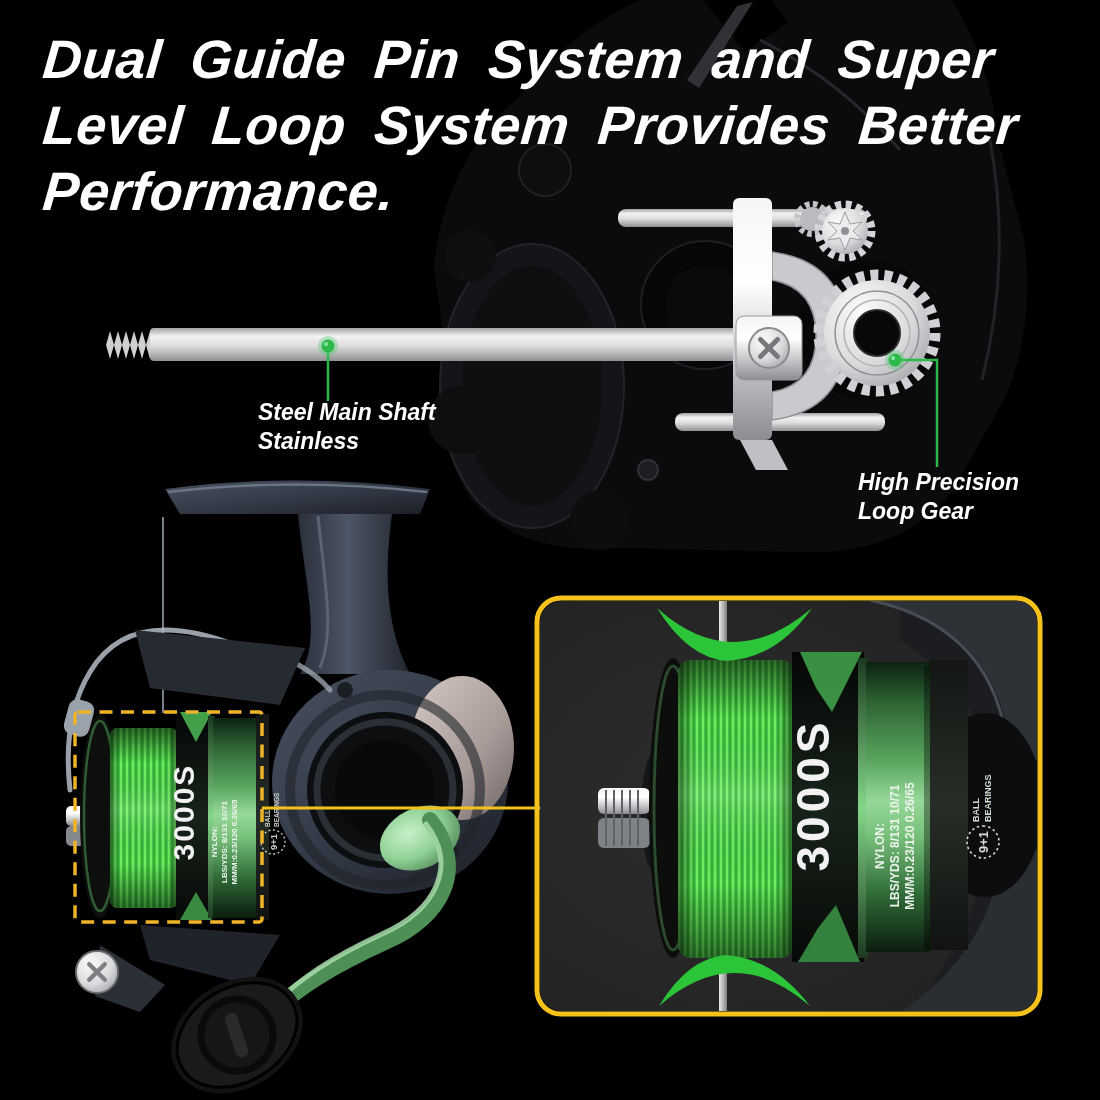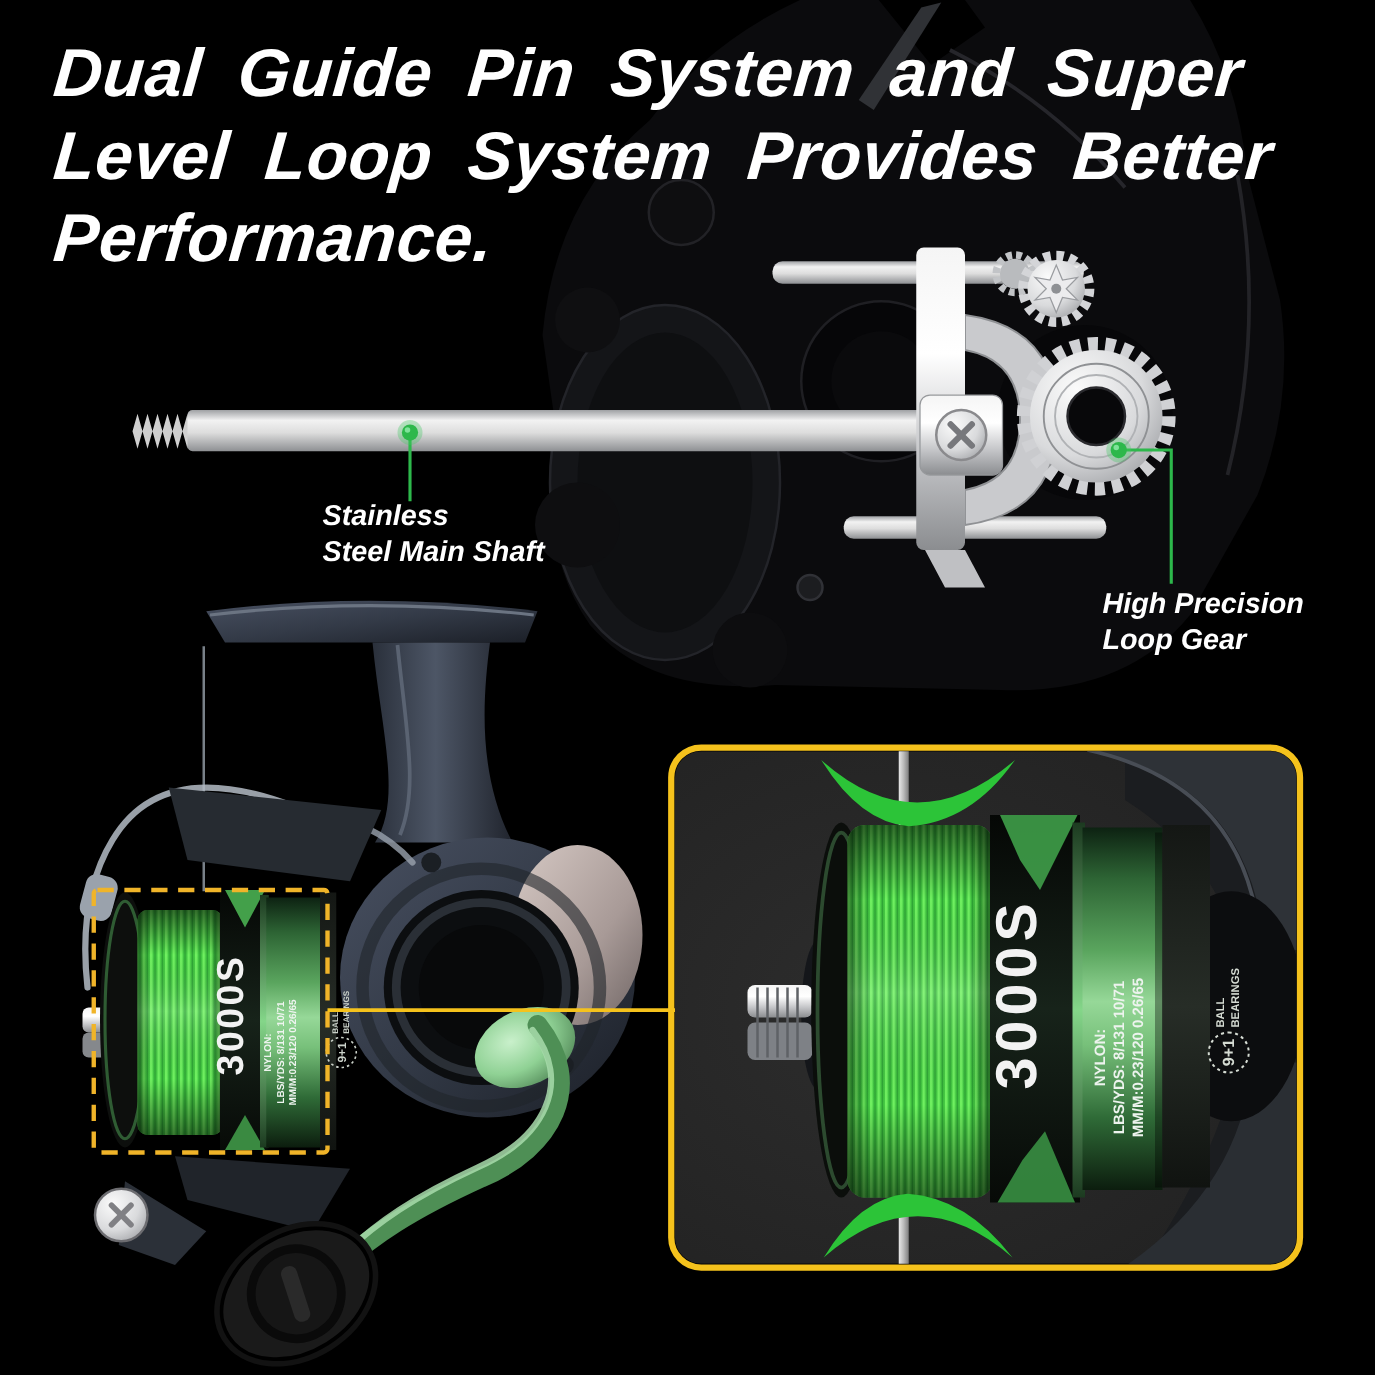--- a/index.html
+++ b/index.html
@@ -7,21 +7,21 @@
          font-family:"Liberation Sans",sans-serif;}
   #scene{position:absolute;left:0;top:0;z-index:1;}
   .headline{position:absolute;left:46px;z-index:3;color:#fff;
             font-style:italic;font-weight:700;font-size:54px;line-height:66px;
             white-space:nowrap;word-spacing:13px;letter-spacing:0.5px;
             transform:skewX(-5deg);transform-origin:0 0;}
   .hl1{top:26px;} .hl2{top:92px;} .hl3{top:158px;}
   .callout{position:absolute;z-index:3;color:#fff;font-style:italic;font-weight:700;
            font-size:23px;line-height:29px;white-space:nowrap;}
   .callout-shaft{left:258px;top:398px;}
-  .callout-gear{left:882px;top:468px;}
+  .callout-gear{left:858px;top:468px;}
   svg text{font-family:"Liberation Sans",sans-serif;}
 </style>
 </head>
 <body>
 
 <div id="stage">
 
 <svg id="scene" width="1100" height="1100" viewBox="0 0 1100 1100">
   <defs>
     <linearGradient id="silverV" x1="0" y1="0" x2="0" y2="1">
@@ -300,20 +300,20 @@
     </g>
     <rect x="537" y="598" width="503" height="416" rx="24" fill="none" stroke-width="5" stroke="#f5c21c"></rect>
   </g>
 </svg>
 
   <div class="headline hl1">Dual Guide Pin System and Super</div>
   <div class="headline hl2">Level Loop System Provides Better</div>
   <div class="headline hl3">Performance.</div>
 
   <div class="callout callout-shaft">
+    <div>Steel Main Shaft</div>
     <div>Stainless</div>
-    <div>Steel Main Shaft</div>
   </div>
   <div class="callout callout-gear">
     <div>High Precision</div>
     <div>Loop Gear</div>
   </div>
 </div>
 
 </body></html>

